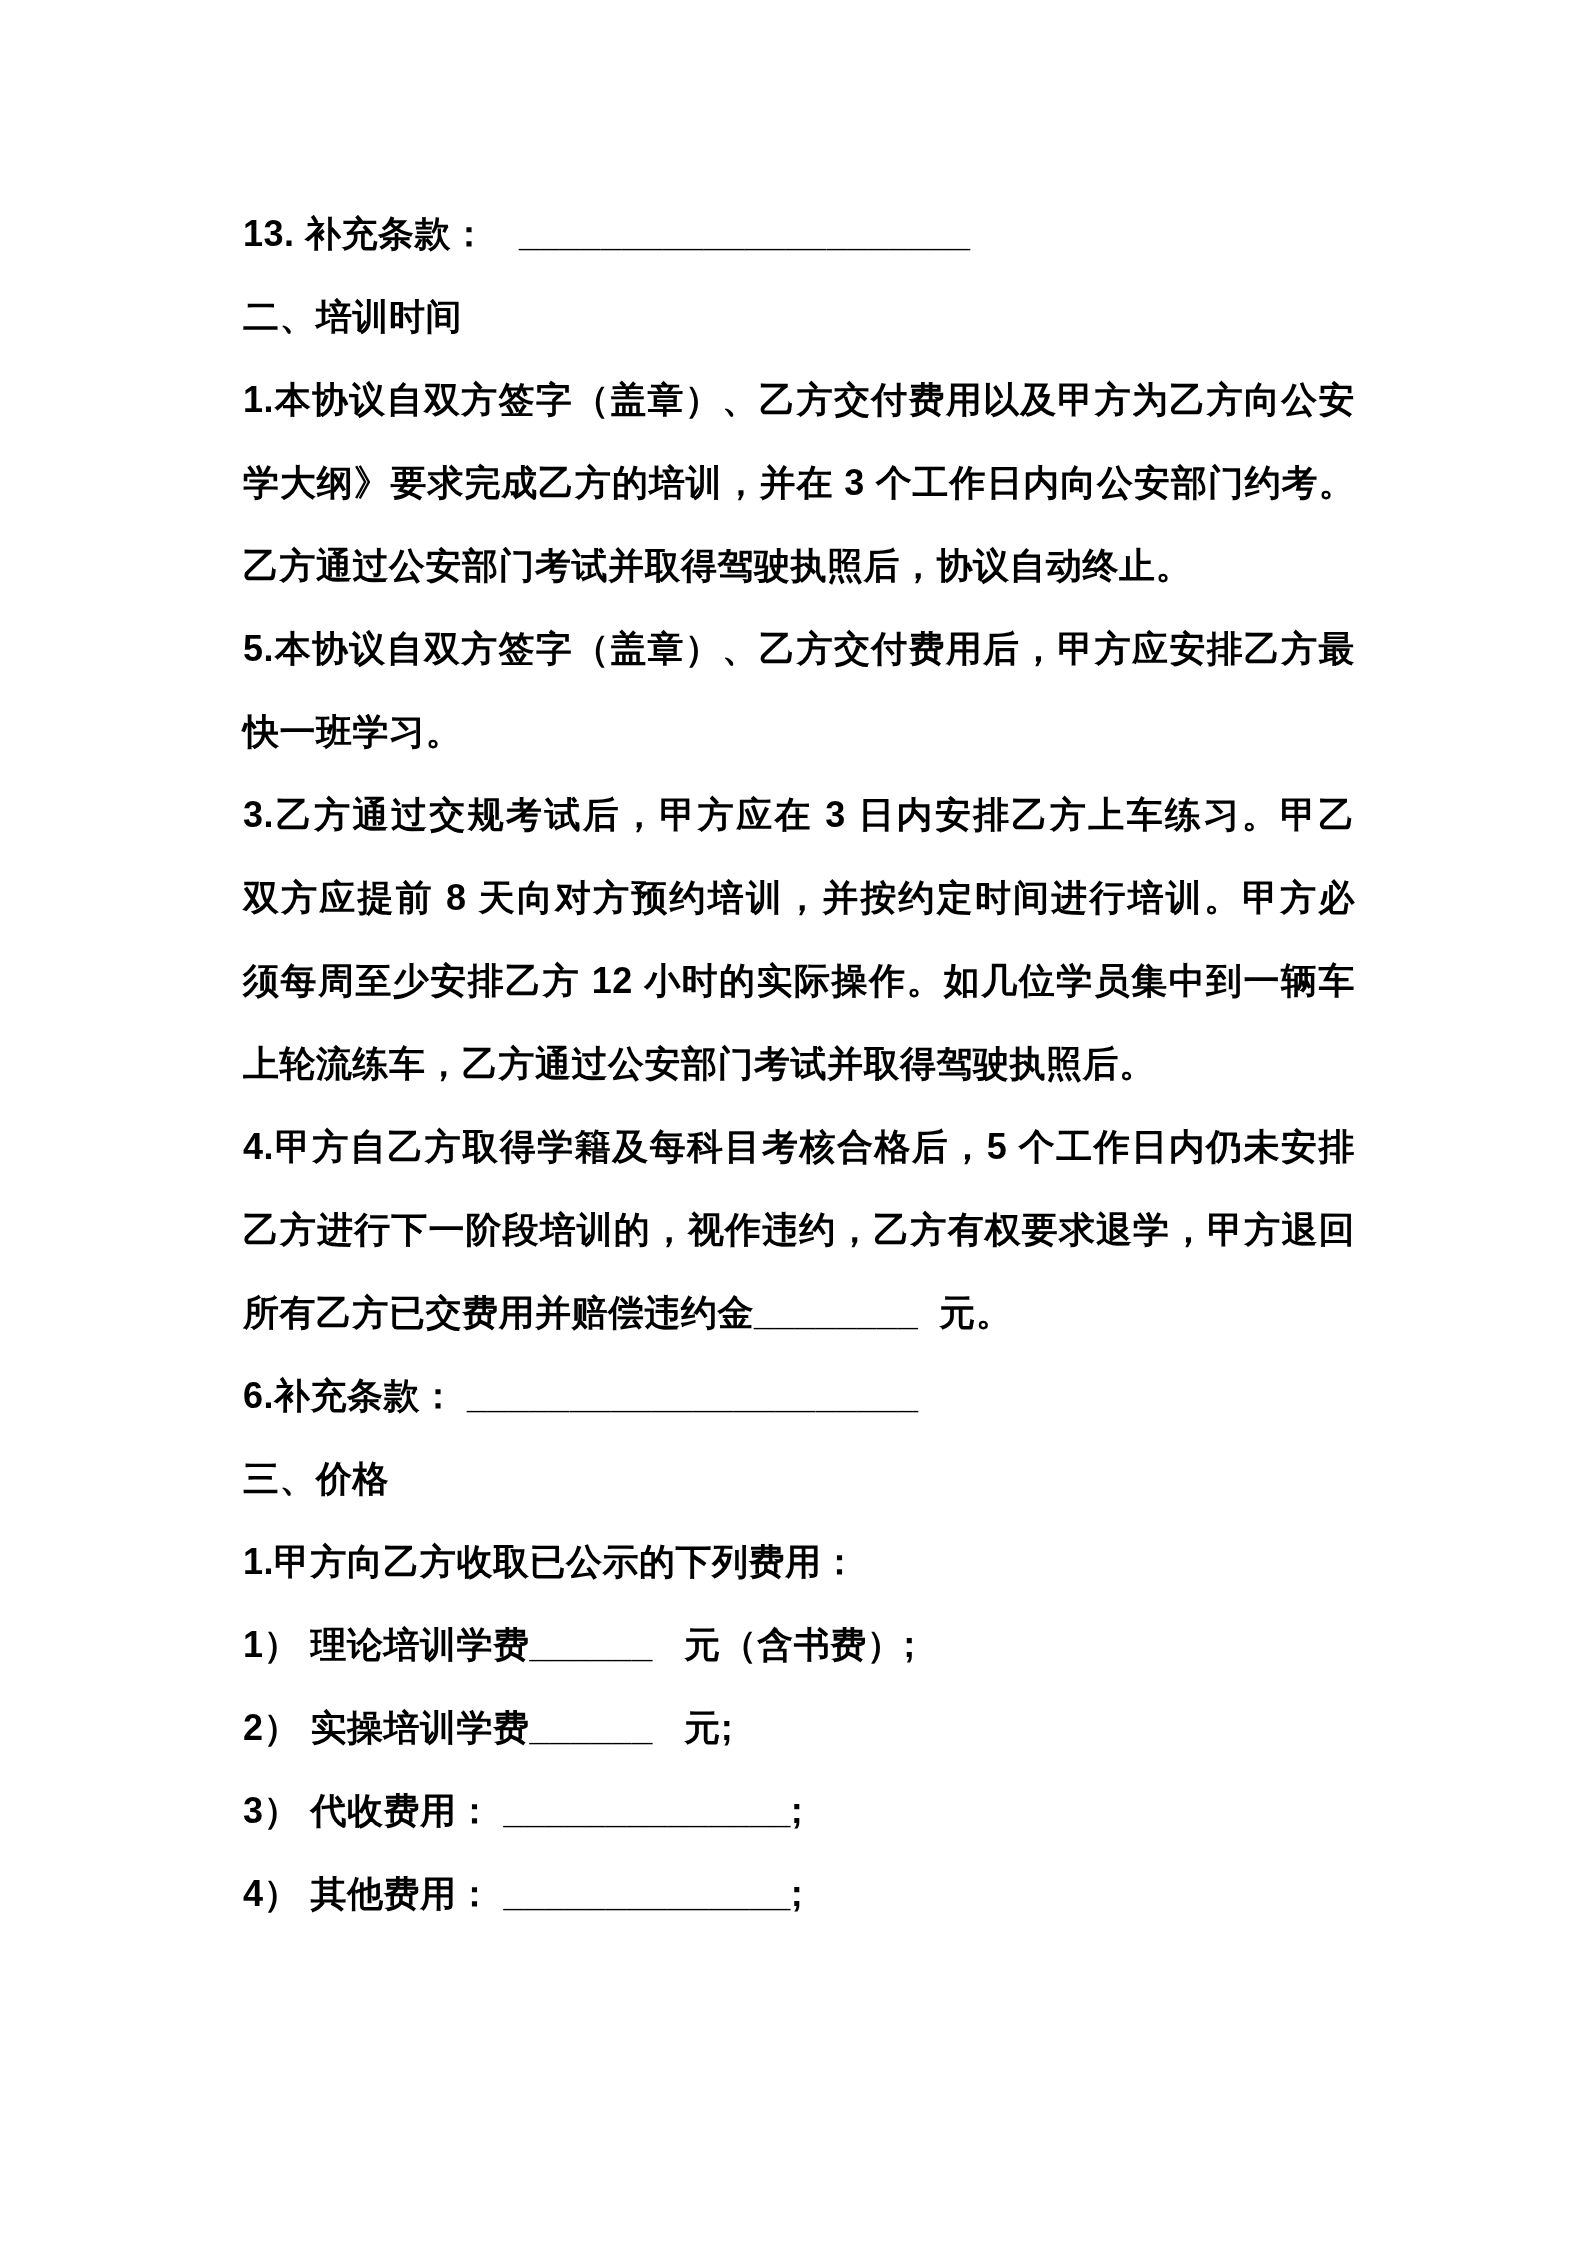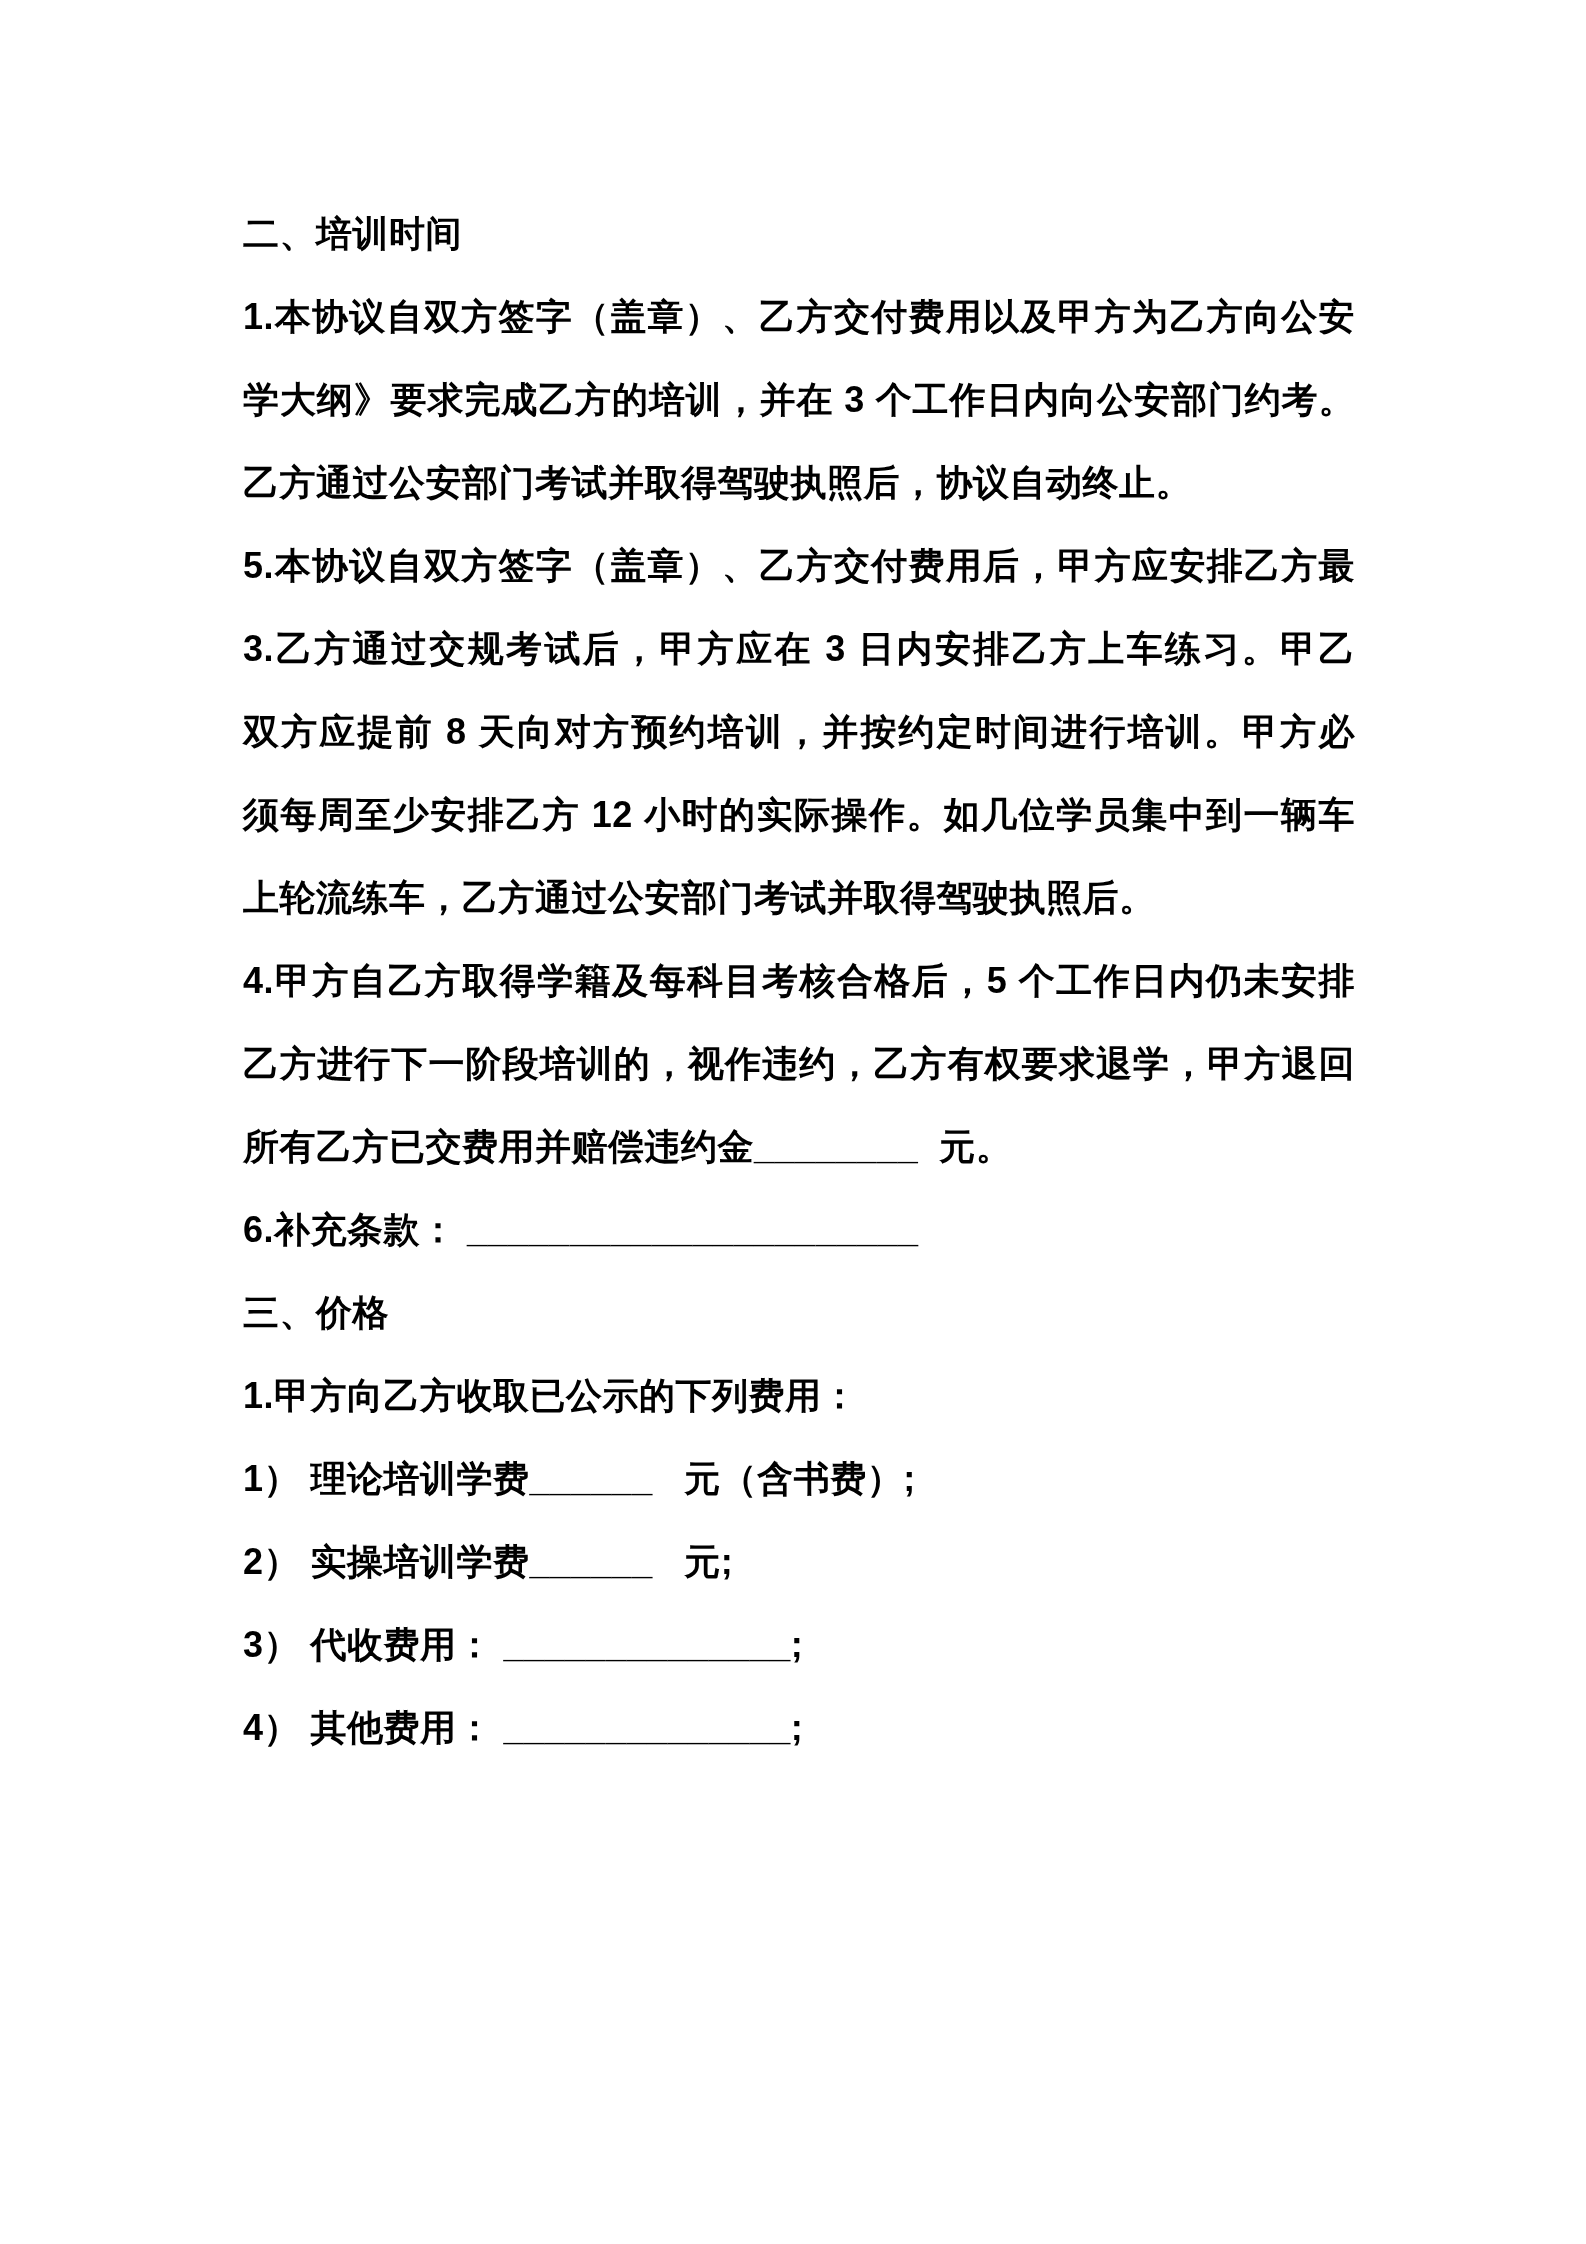--- a/index.html
+++ b/index.html
@@ -36,25 +36,27 @@
     text-align: justify;
     text-align-last: justify;
     text-justify: inter-character;
   }
 </style>
 </head>
 <body>
 
 <div class="page">
   <div class="content">
+    <div class="line">13. 补充条款：&nbsp;&nbsp;&nbsp;______________________</div>
     <div class="line">二、培训时间</div>
     <div class="line j">1.本协议自双方签字（盖章）、乙方交付费用以及甲方为乙方向公安</div>
     <div class="line j">学大纲》要求完成乙方的培训，并在 3 个工作日内向公安部门约考。</div>
     <div class="line">乙方通过公安部门考试并取得驾驶执照后，协议自动终止。</div>
     <div class="line j">5.本协议自双方签字（盖章）、乙方交付费用后，甲方应安排乙方最</div>
+    <div class="line">快一班学习。</div>
     <div class="line j">3.乙方通过交规考试后，甲方应在 3 日内安排乙方上车练习。甲乙</div>
     <div class="line j">双方应提前 8 天向对方预约培训，并按约定时间进行培训。甲方必</div>
     <div class="line j">须每周至少安排乙方 12 小时的实际操作。如几位学员集中到一辆车</div>
     <div class="line">上轮流练车，乙方通过公安部门考试并取得驾驶执照后。</div>
     <div class="line j">4.甲方自乙方取得学籍及每科目考核合格后，5 个工作日内仍未安排</div>
     <div class="line j">乙方进行下一阶段培训的，视作违约，乙方有权要求退学，甲方退回</div>
     <div class="line">所有乙方已交费用并赔偿违约金________&nbsp;&nbsp;元。</div>
     <div class="line">6.补充条款：&nbsp;______________________</div>
     <div class="line">三、价格</div>
     <div class="line">1.甲方向乙方收取已公示的下列费用：</div>

